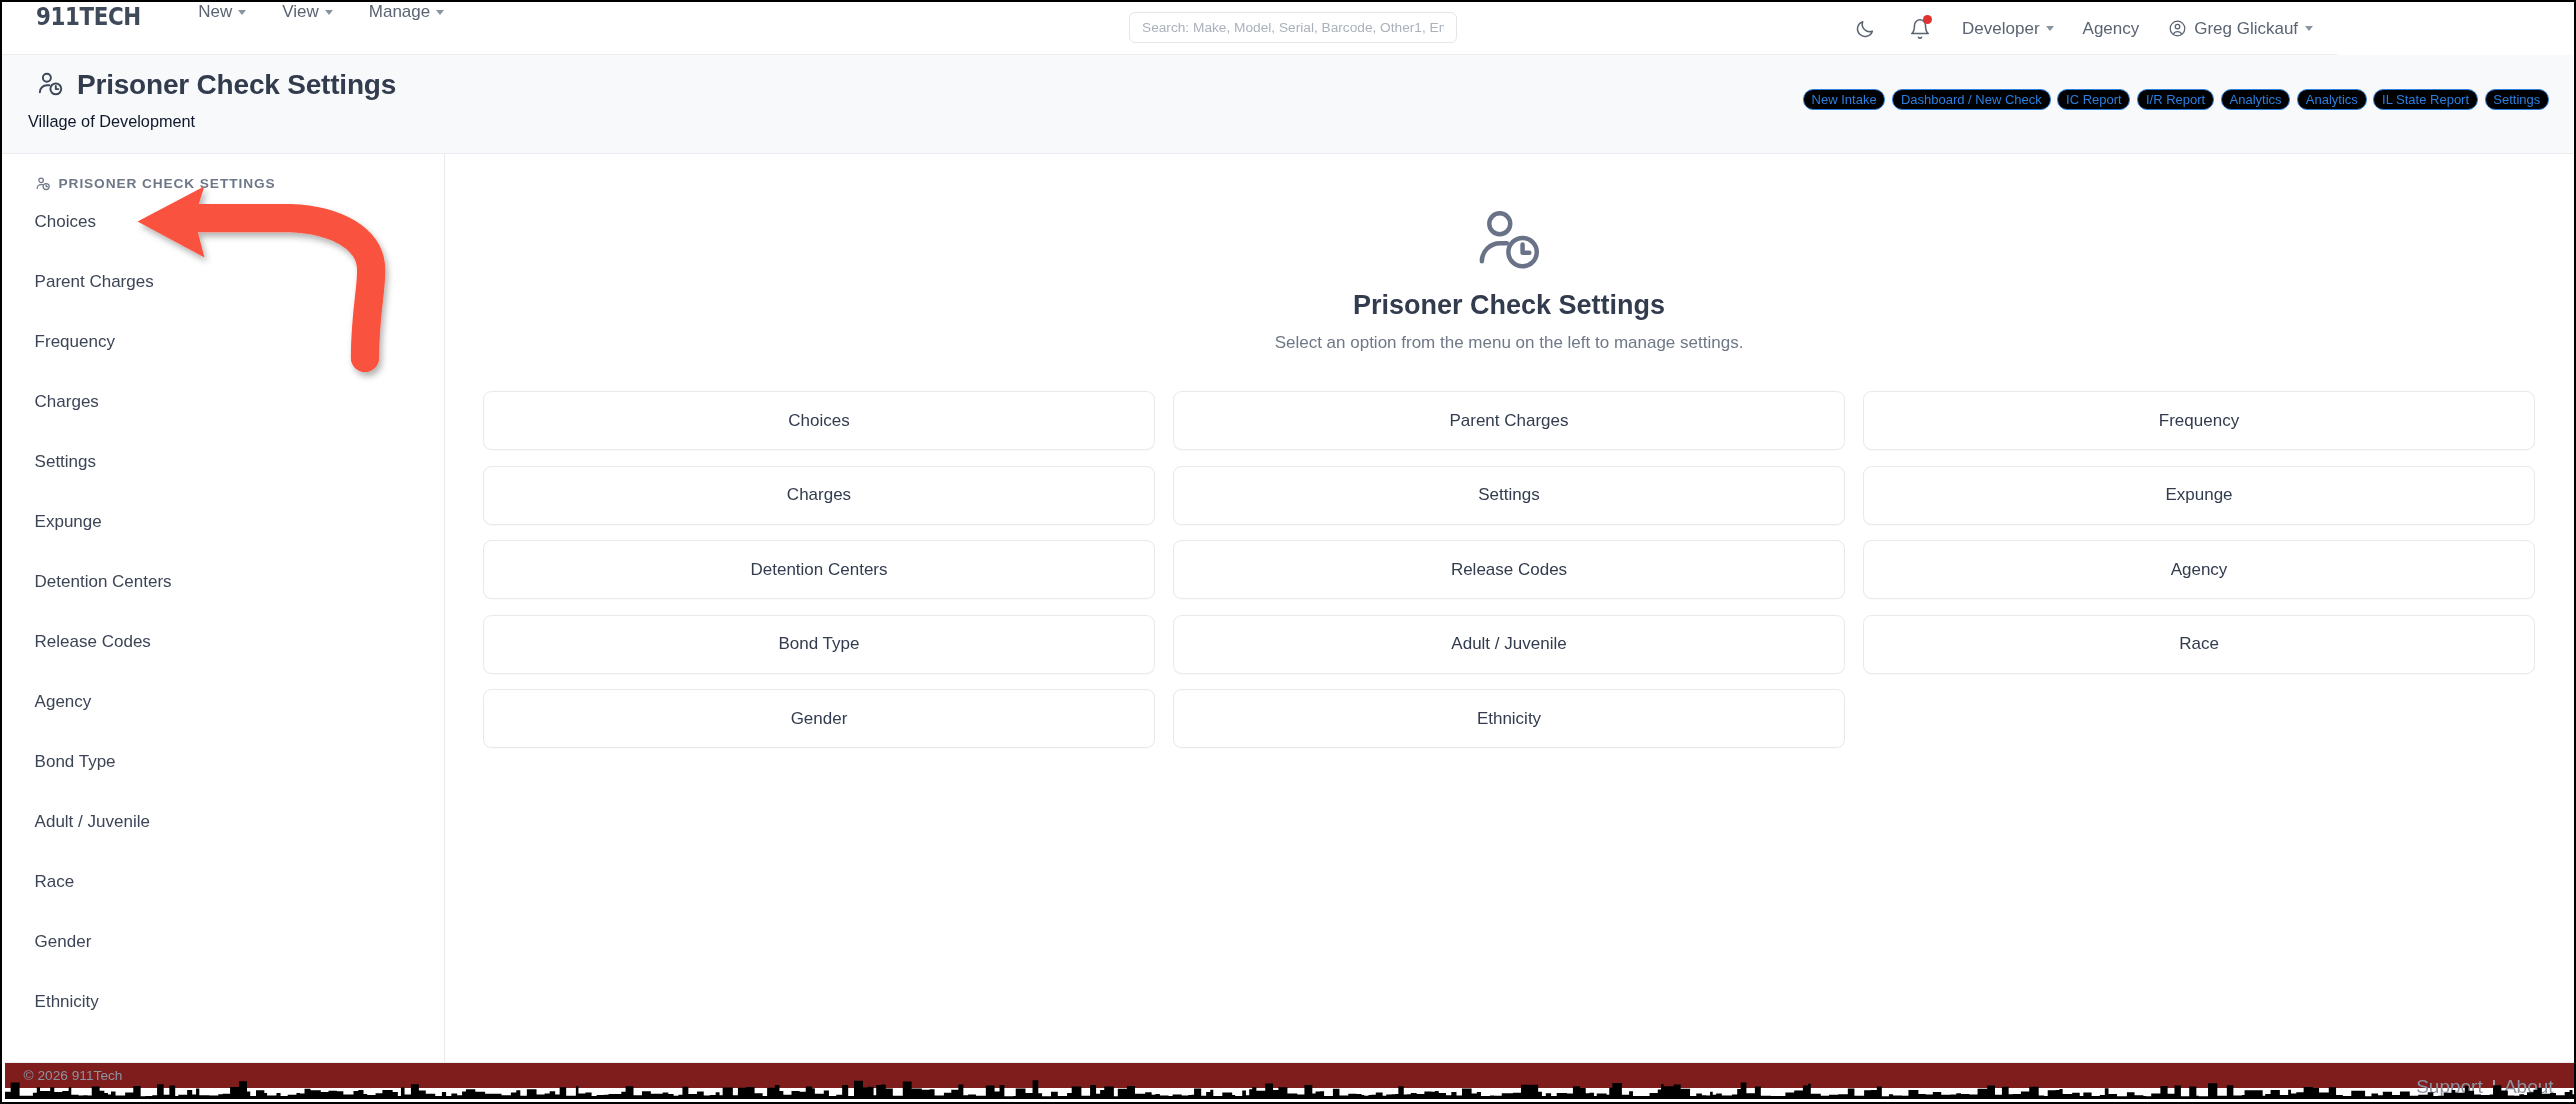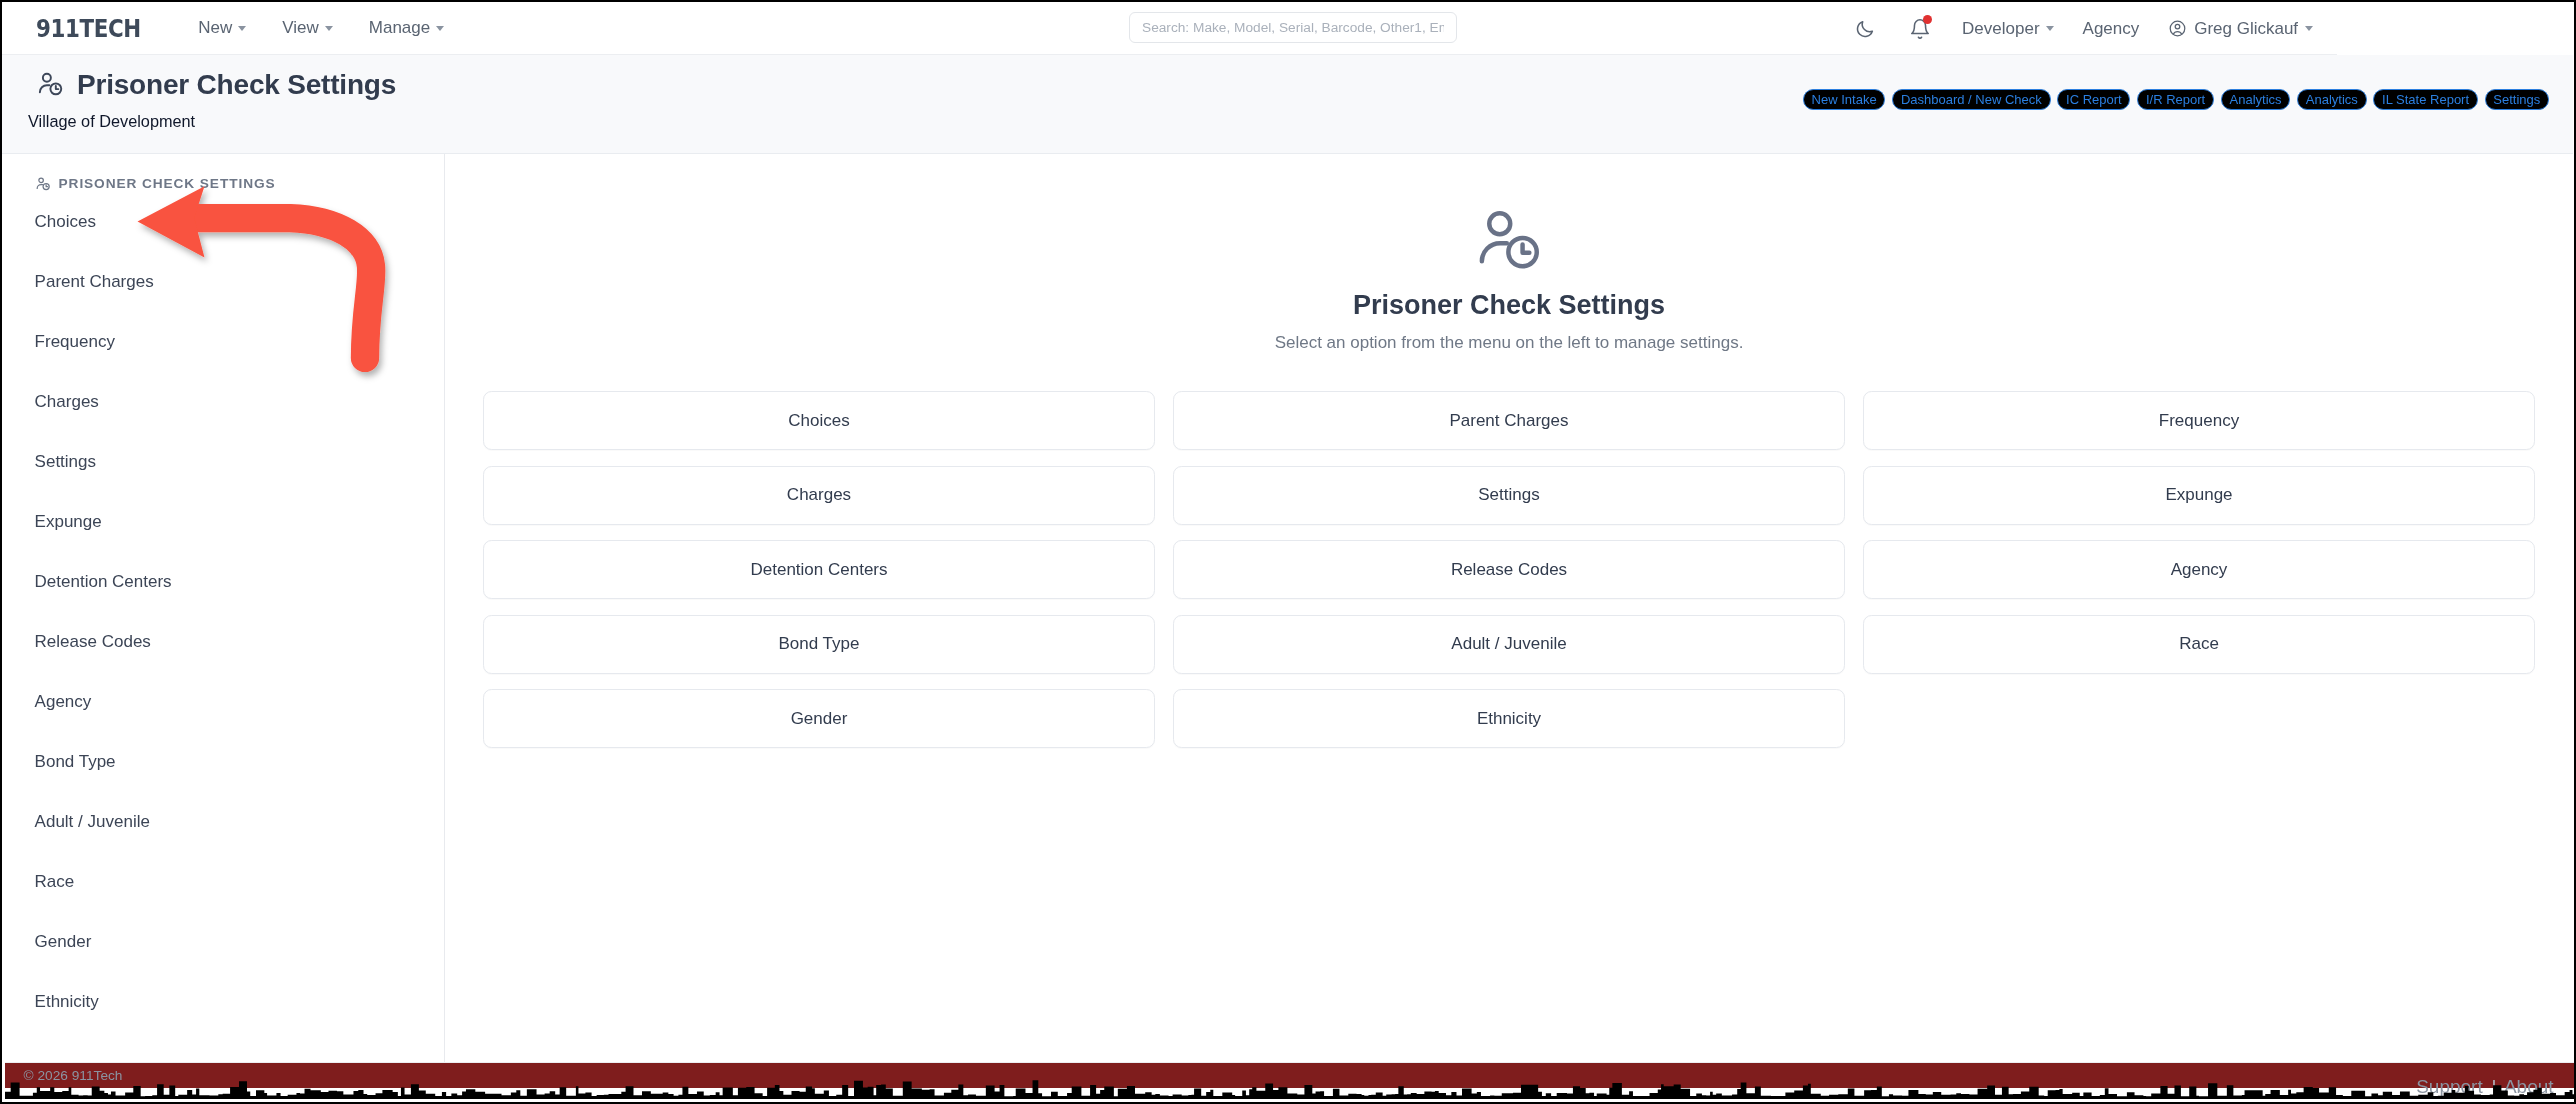--- a/index.html
+++ b/index.html
@@ -24,21 +24,21 @@
 
   
   .topnav {
     position: absolute;
     left: 0; top: 0;
     width: 2335px;
     height: 53px;
     background: #ffffff;
     border-bottom: 0.9px solid #eceef1;
     display: flex;
-    align-items: center;
+    align-items: flex-start;
   }
 
   .brand {
     margin-left: 34px;
     font-size: 25px;
     font-weight: bold;
     letter-spacing: -0.4px;
     color: #3e4a5a;
     font-family: "DejaVu Sans", sans-serif;
     font-stretch: condensed;

